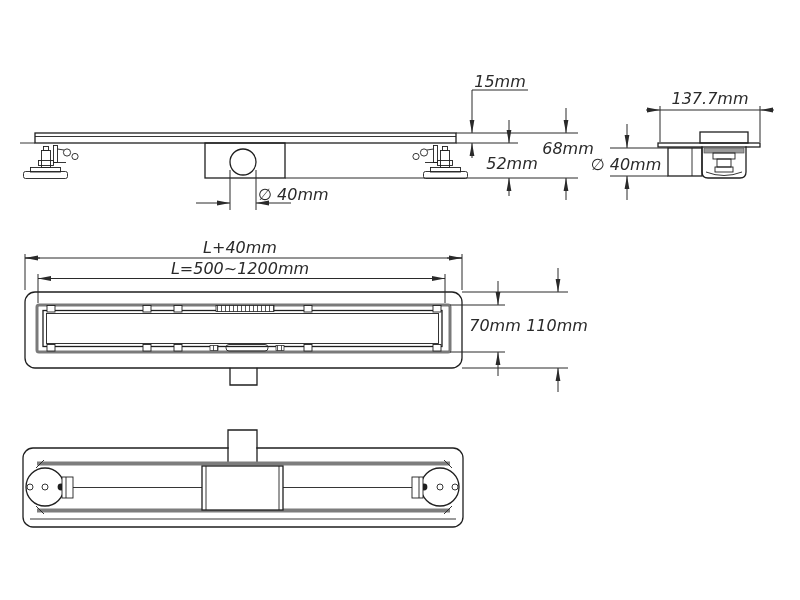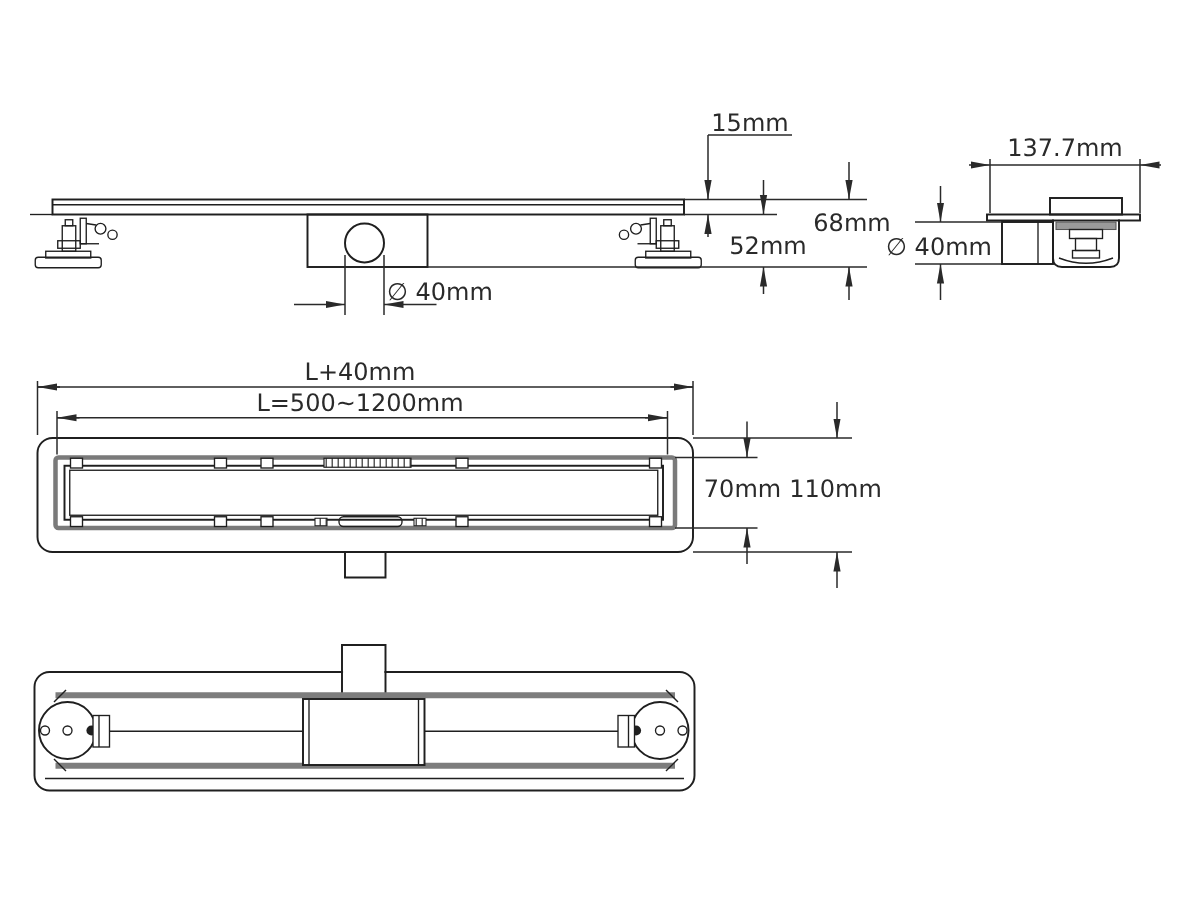--- a/index.html
+++ b/index.html
@@ -1,16 +1,16 @@
 <!DOCTYPE html>
 <html><head>
 <meta charset="utf-8">
 <style>
   html,body{margin:0;padding:0;background:#ffffff;}
-  .stage{width:800px;height:600px;position:relative;background:#ffffff;}
+  .stage{width:800px;height:600px;position:relative;background:#ffffff;font-style:italic;}
   svg{display:block;}
   .ln{stroke:#1f1f1f;stroke-width:1.3;fill:none;stroke-linecap:square;}
   .thin{stroke:#1f1f1f;stroke-width:0.9;fill:none;}
   .dim{stroke:#2a2a2a;stroke-width:1;fill:none;}
   .grayband{fill:#7d7d7d;stroke:none;}
   .graystroke{stroke:#7a7a7a;stroke-width:3;fill:none;}
   .wf{fill:#ffffff;}
   .txt{font-family:"DejaVu Sans","Liberation Sans",sans-serif;font-size:16px;fill:#2a2a2a;}
 </style>
 </head>

